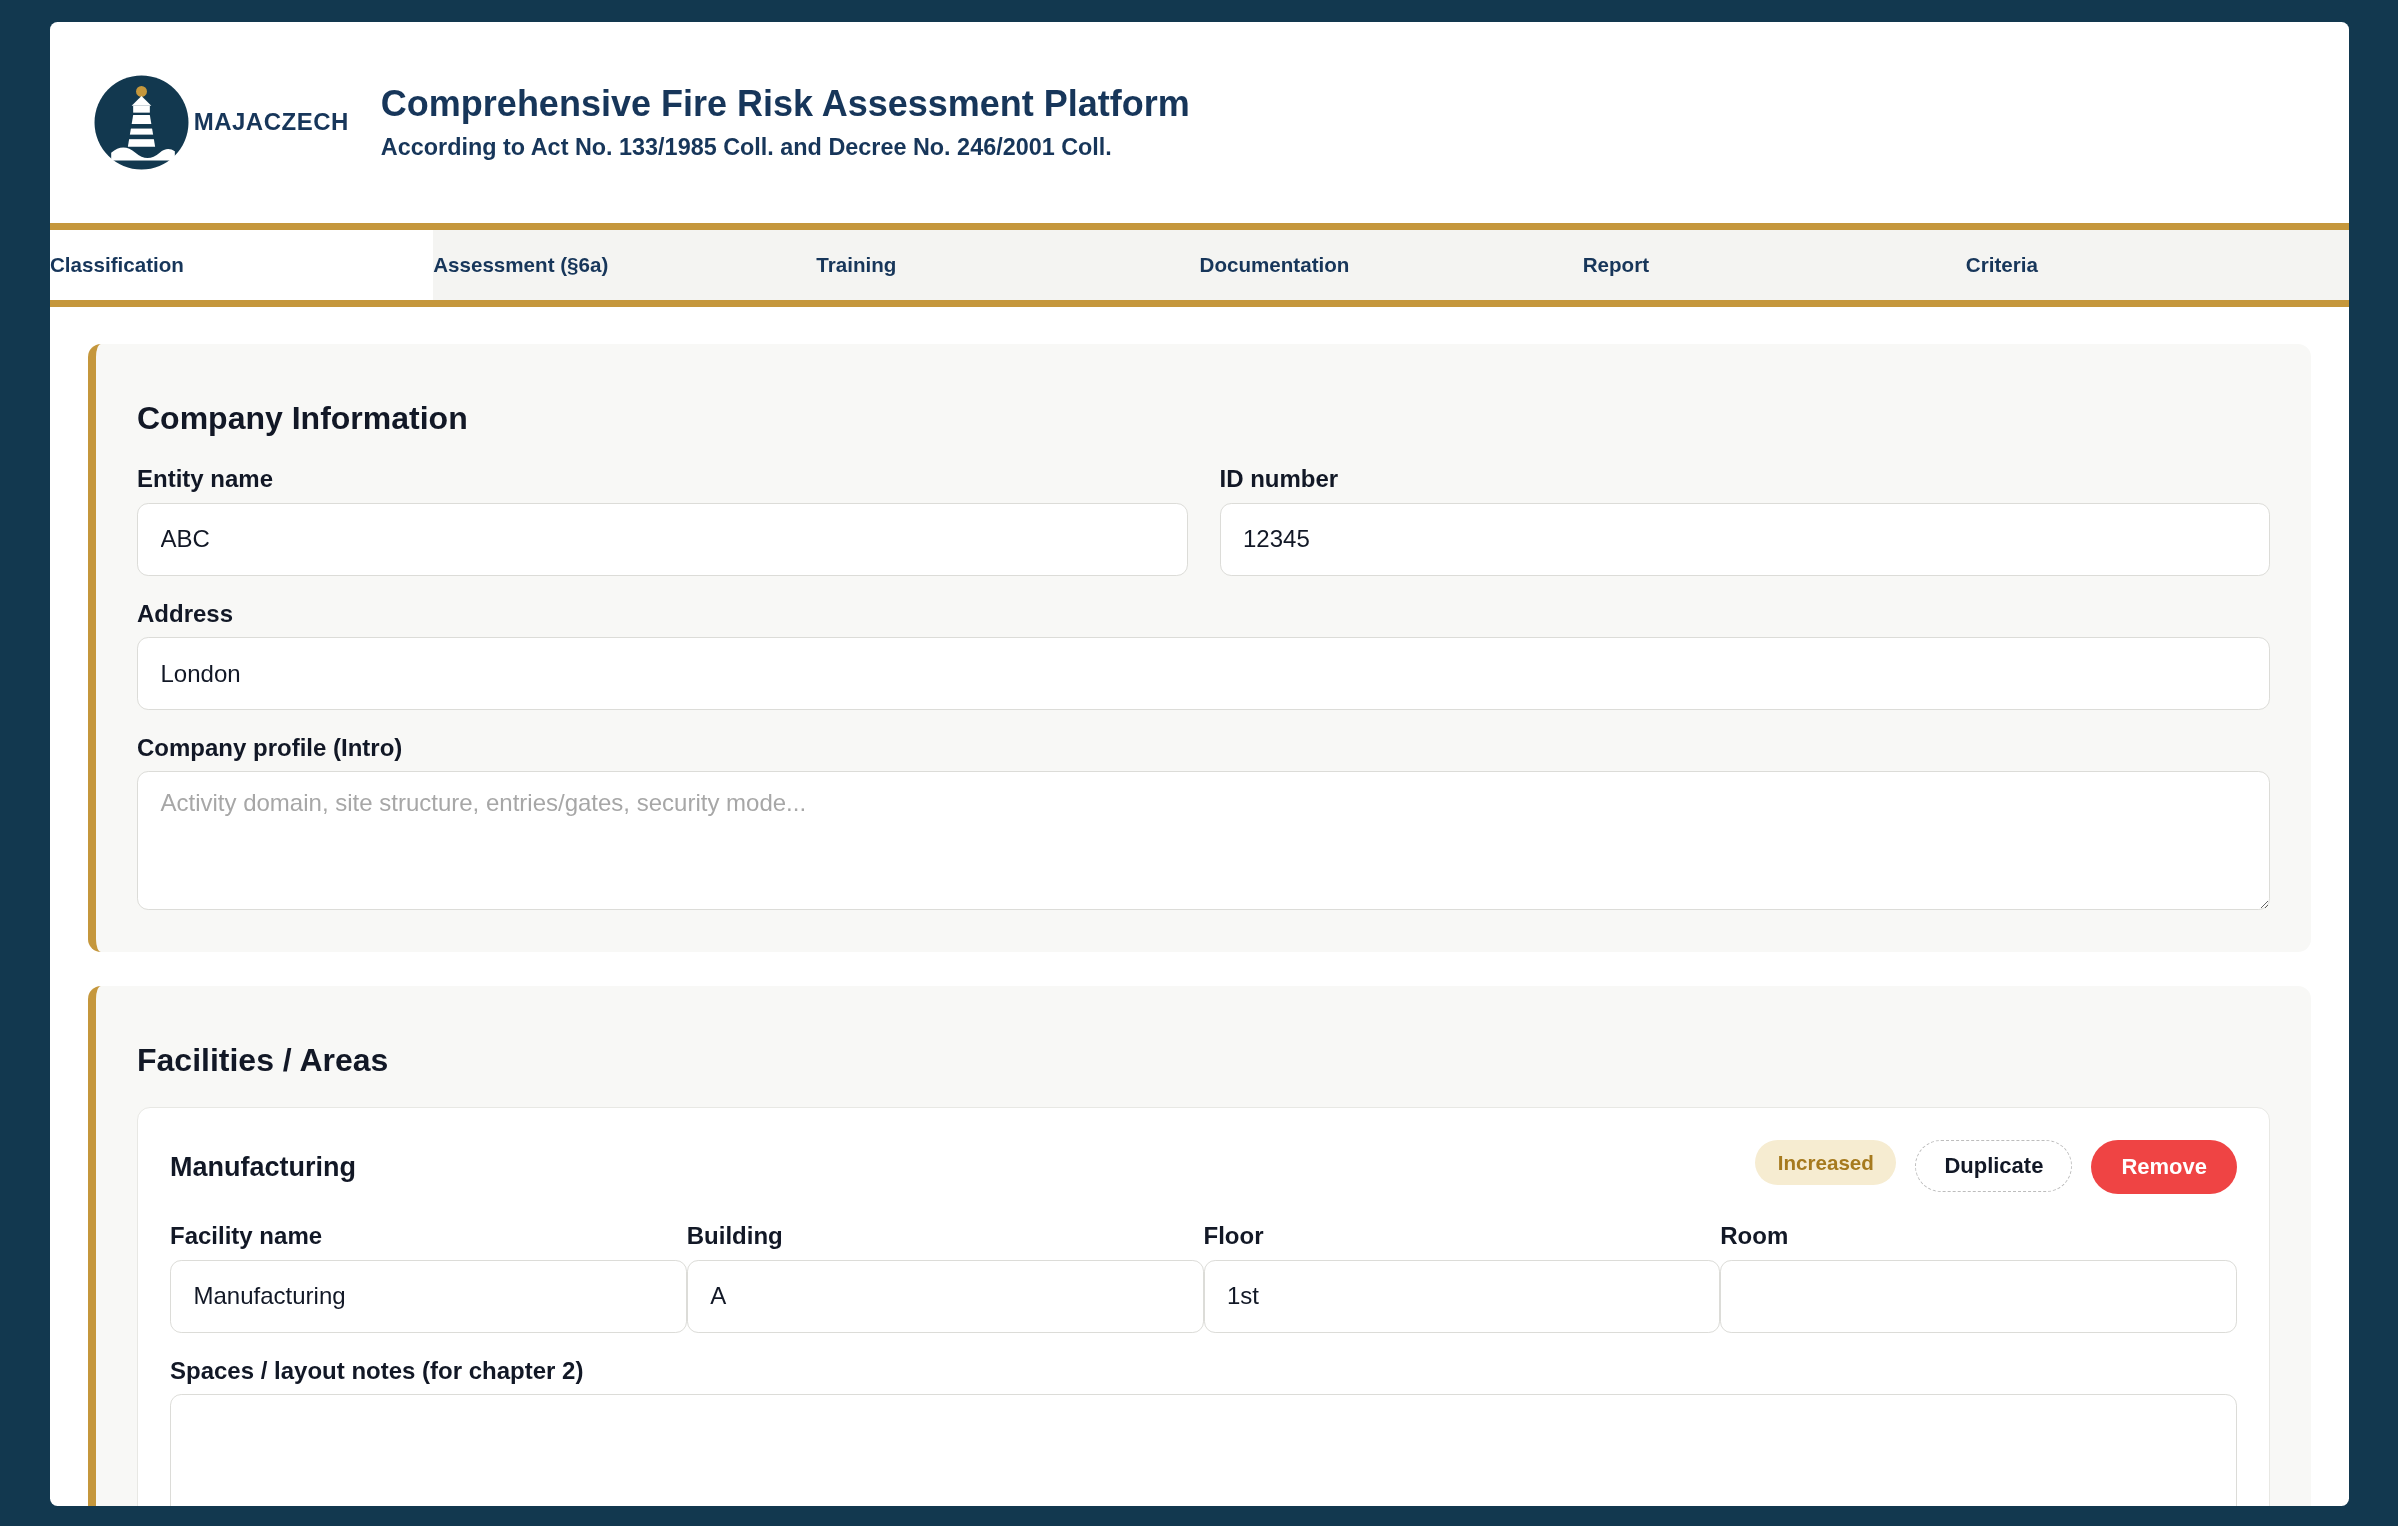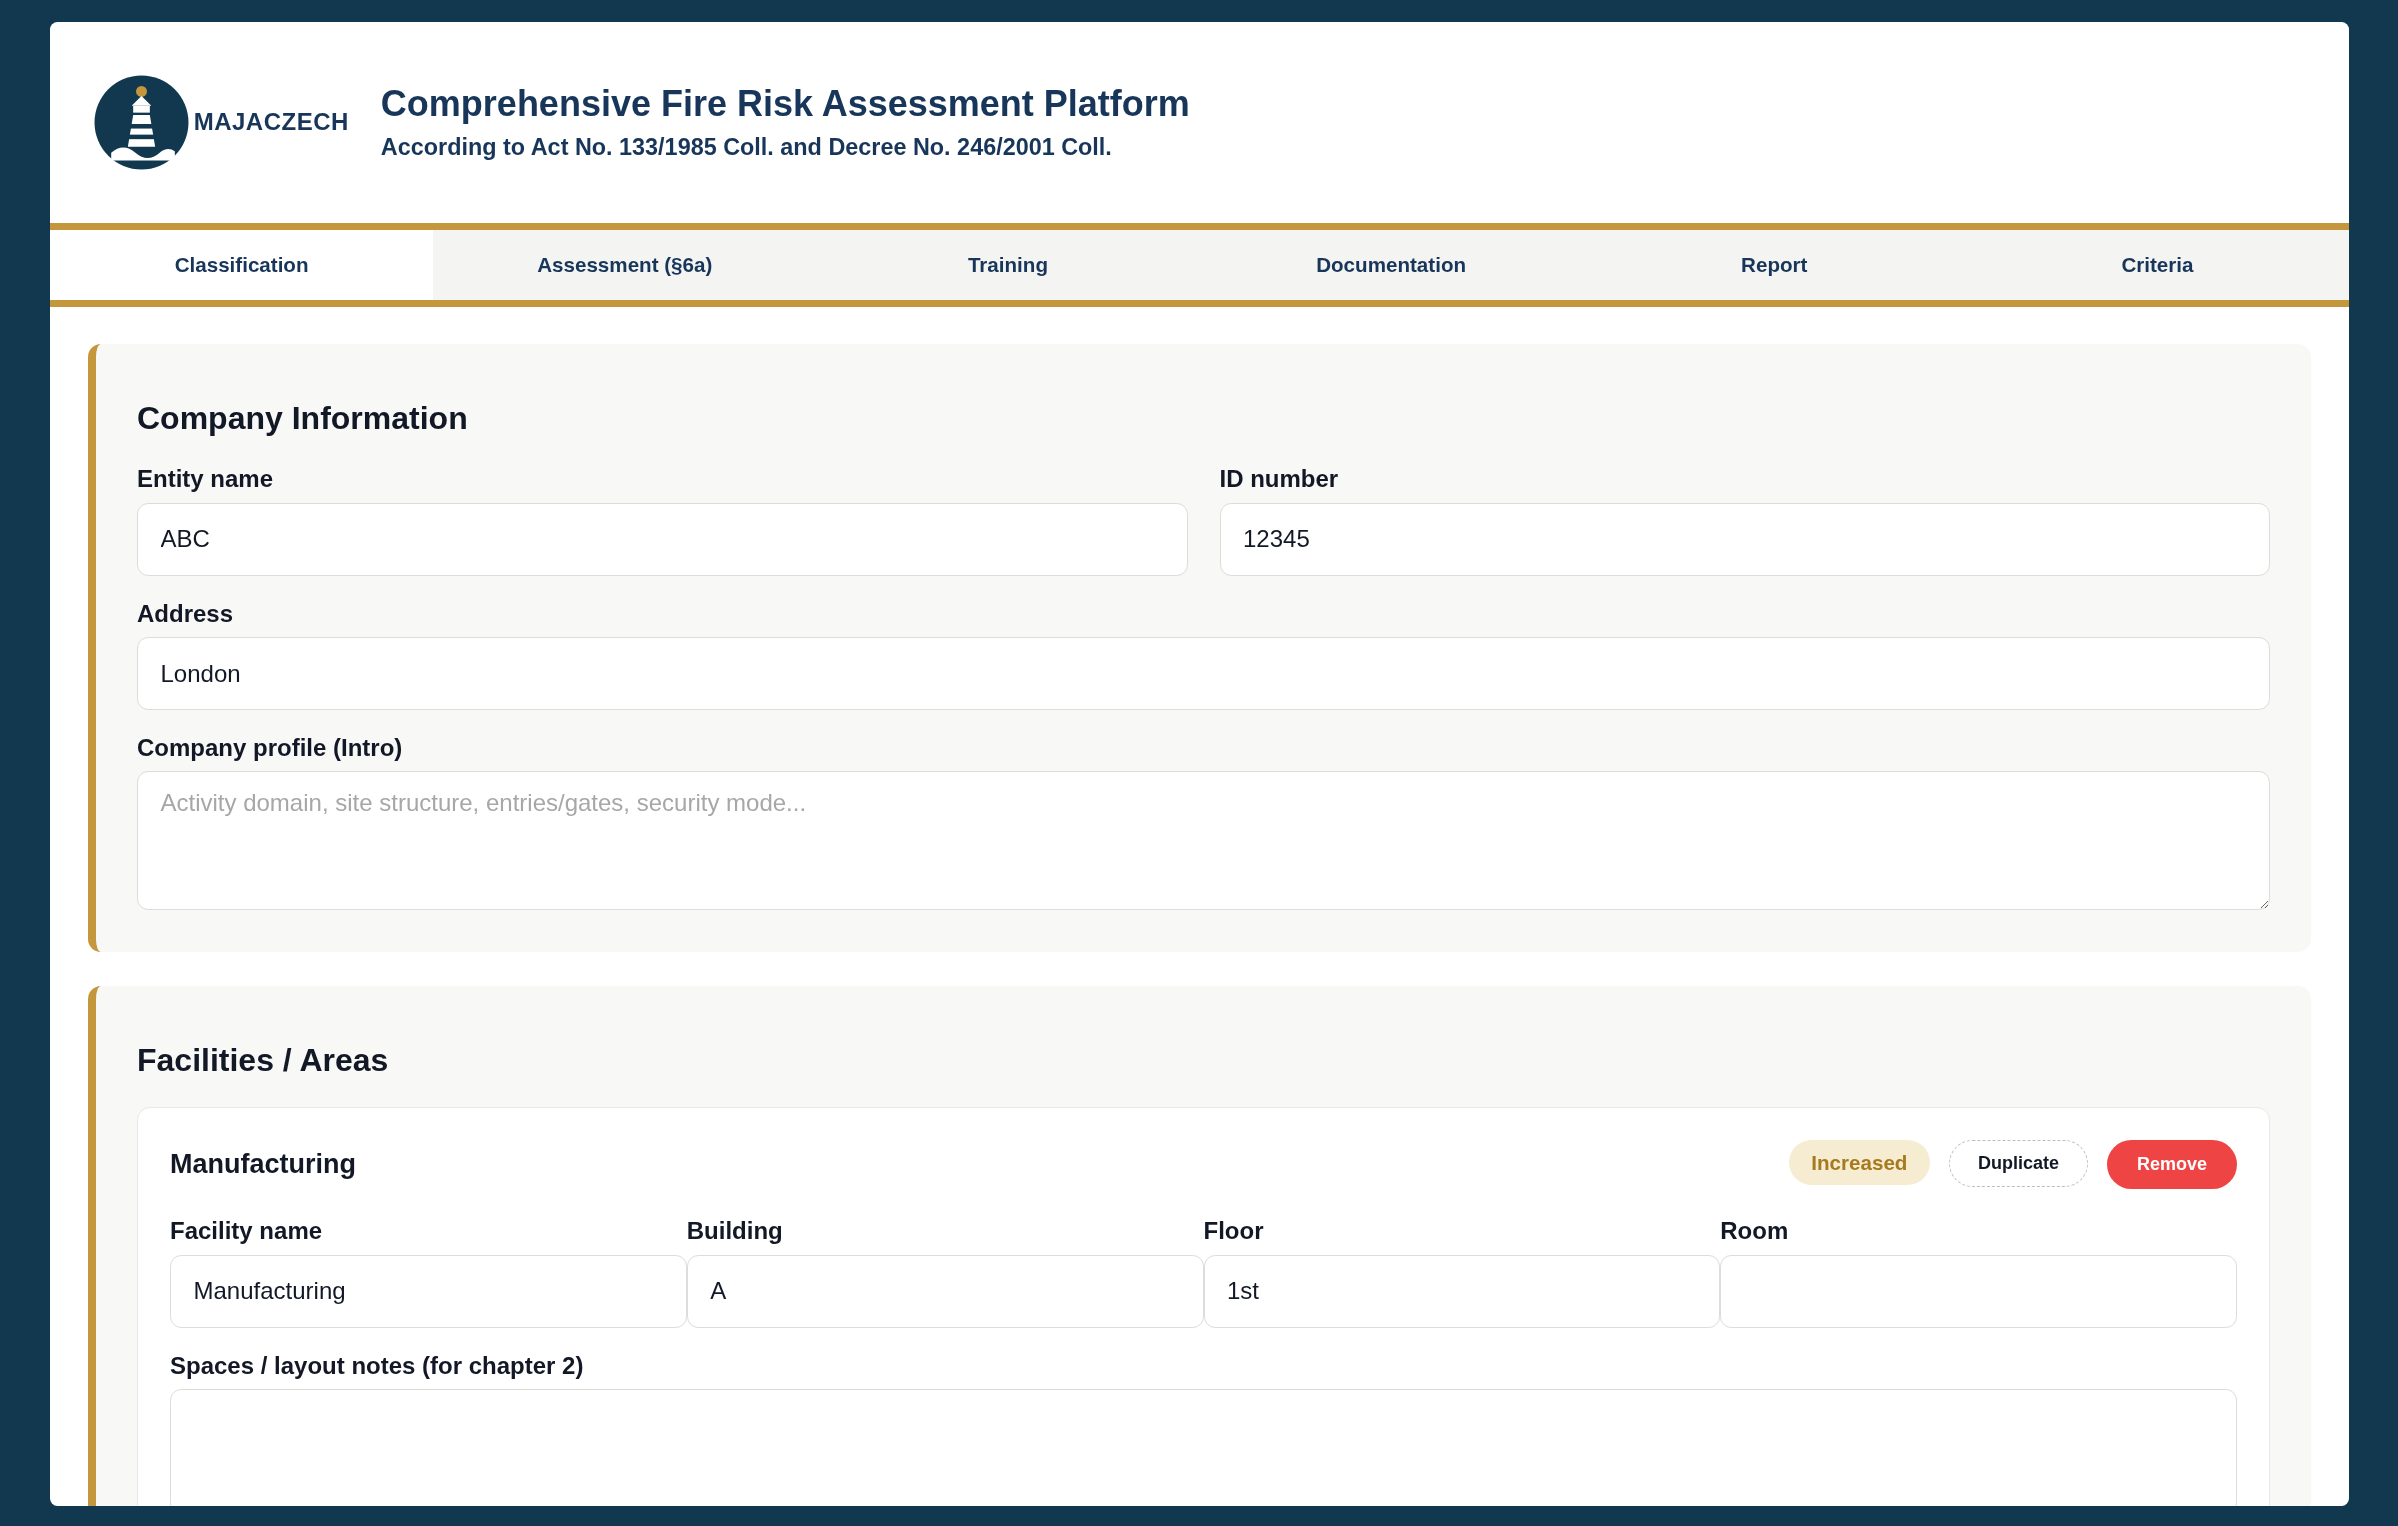--- a/index.html
+++ b/index.html
@@ -41,21 +41,20 @@
 
   
   .tabbar {
     display: flex;
     background: #f4f4f2;
     border-top: 7.5px solid #c5973c;
     border-bottom: 7.5px solid #c5973c;
   }
   .tab {
     flex: 1 1 0;
-    text-align: center;
     padding: 23.4px 0;
     font-size: 20.6px; font-weight: 700; color: #17365a;
     cursor: pointer;
   }
   .tab.active { background: #ffffff; }
 
   
   .main { padding: 37px 38px 0 38px; }
   .card {
     background: #f8f8f6;
@@ -118,21 +117,21 @@
   .facility-actions { display: flex; align-items: flex-start; gap: 19px; }
   .badge {
     background: #f6ecd1;
     color: #a67a1e;
     font-size: 20.6px; font-weight: 700;
     padding: 10.3px 22.5px;
     border-radius: 936px;
   }
   .btn {
     font-family: inherit;
-    font-size: 18px; font-weight: 700;
+    font-size: 22px; font-weight: 700;
     border-radius: 936px;
     cursor: pointer;
   }
   .btn-duplicate {
     background: #ffffff;
     color: #121826;
     border: 1.9px dashed #bdbdbd;
     padding: 12px 28px;
   }
   .btn-remove {

